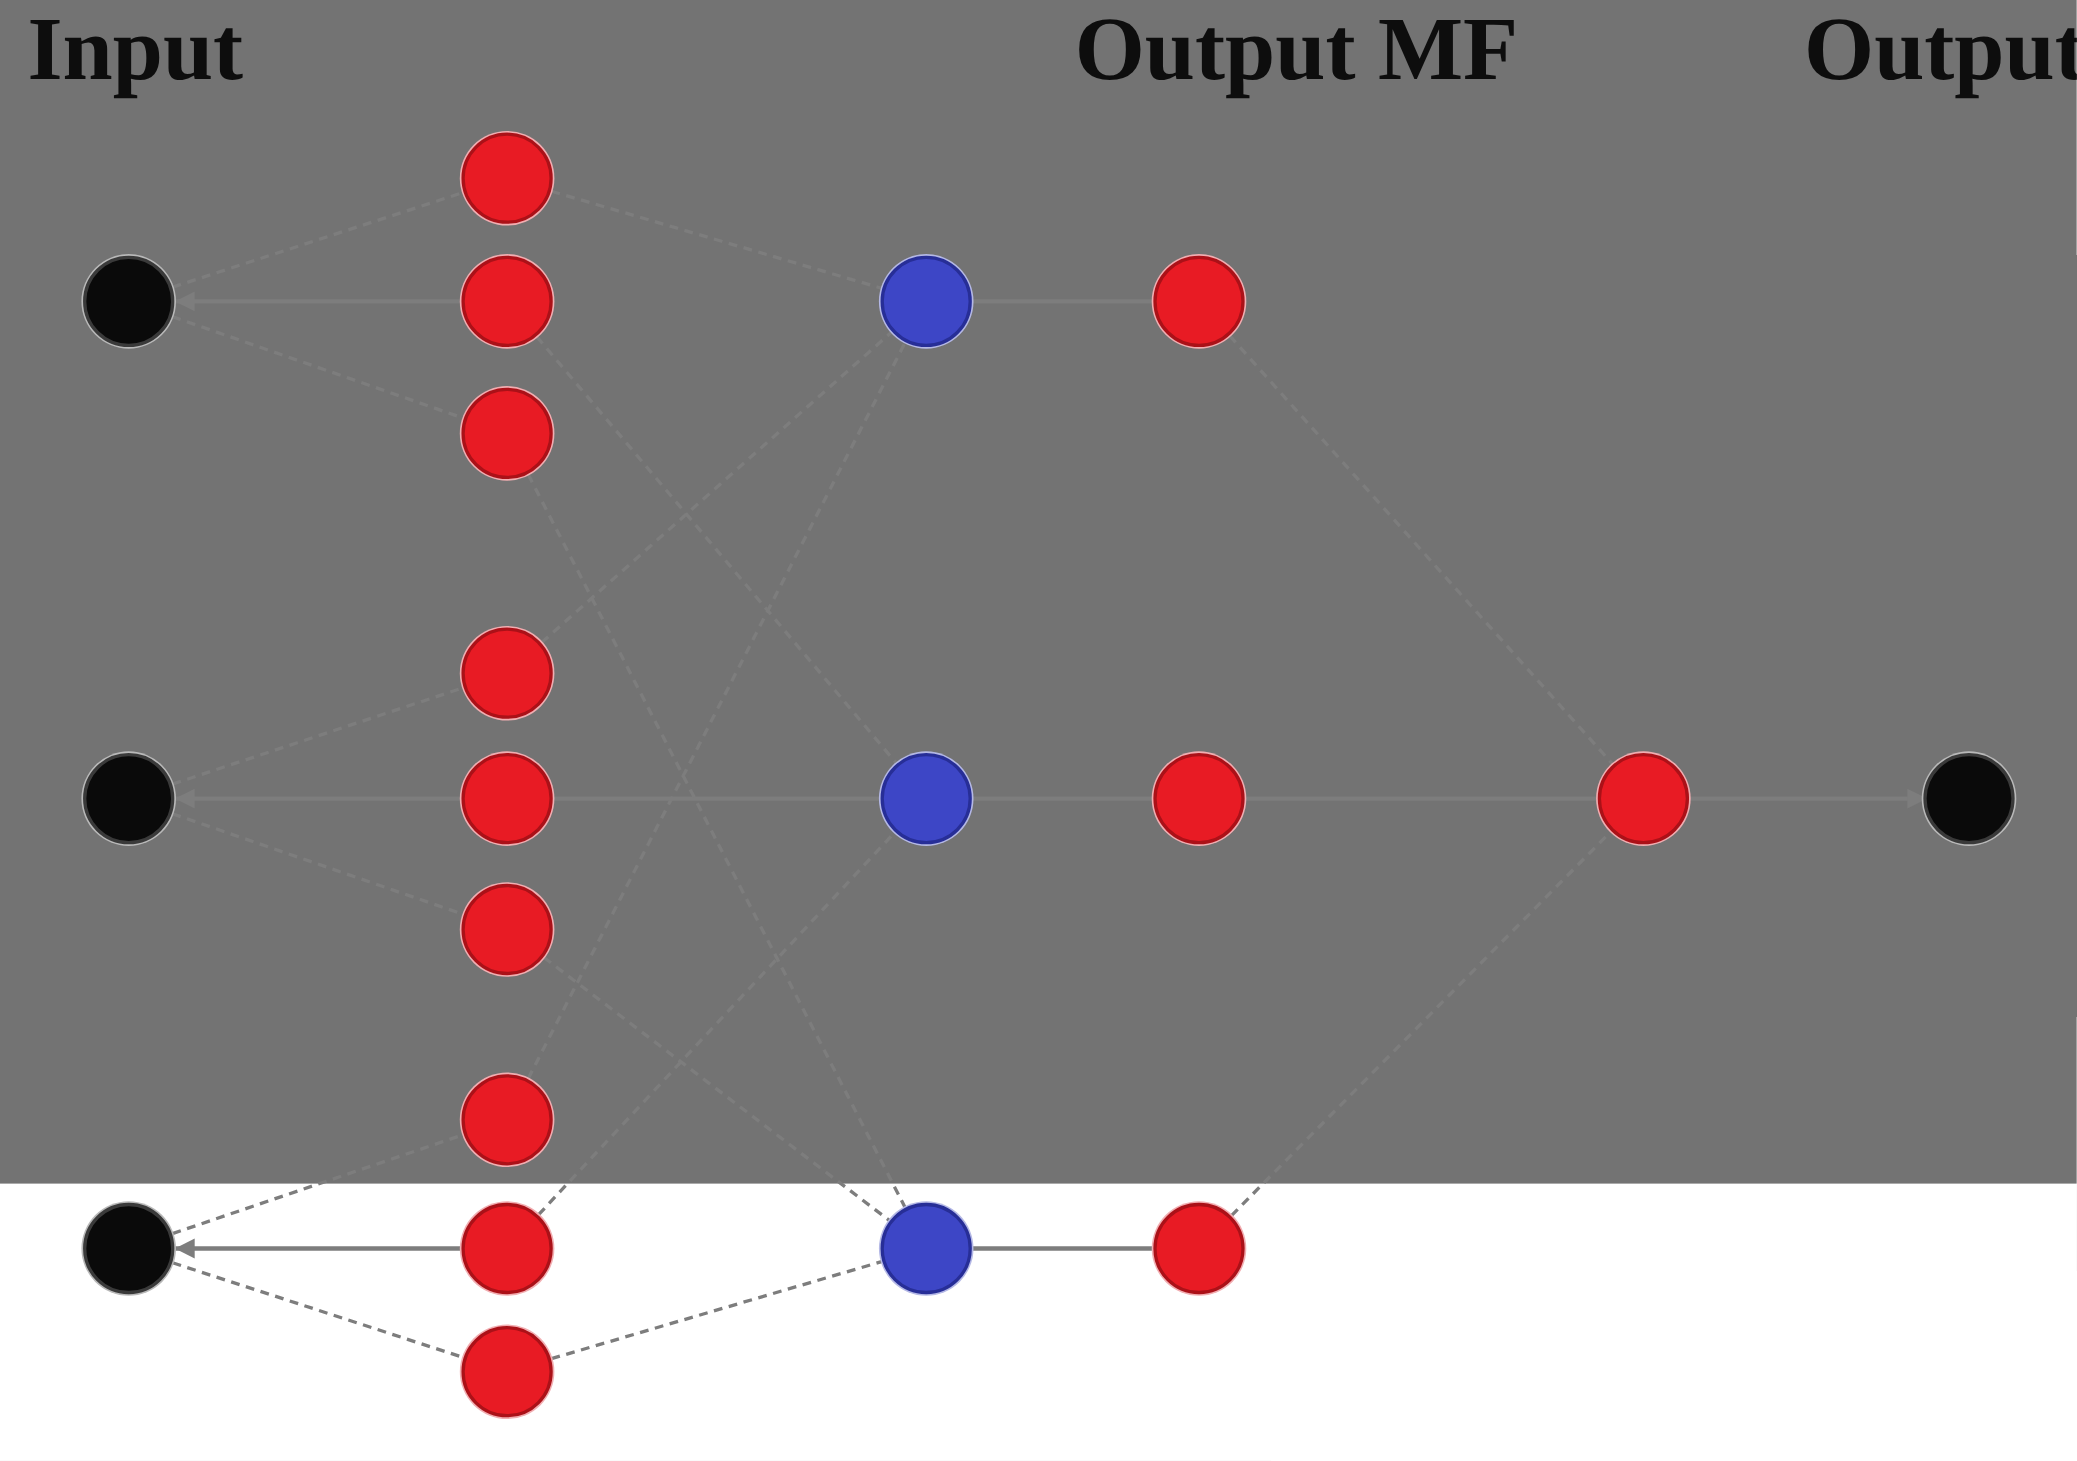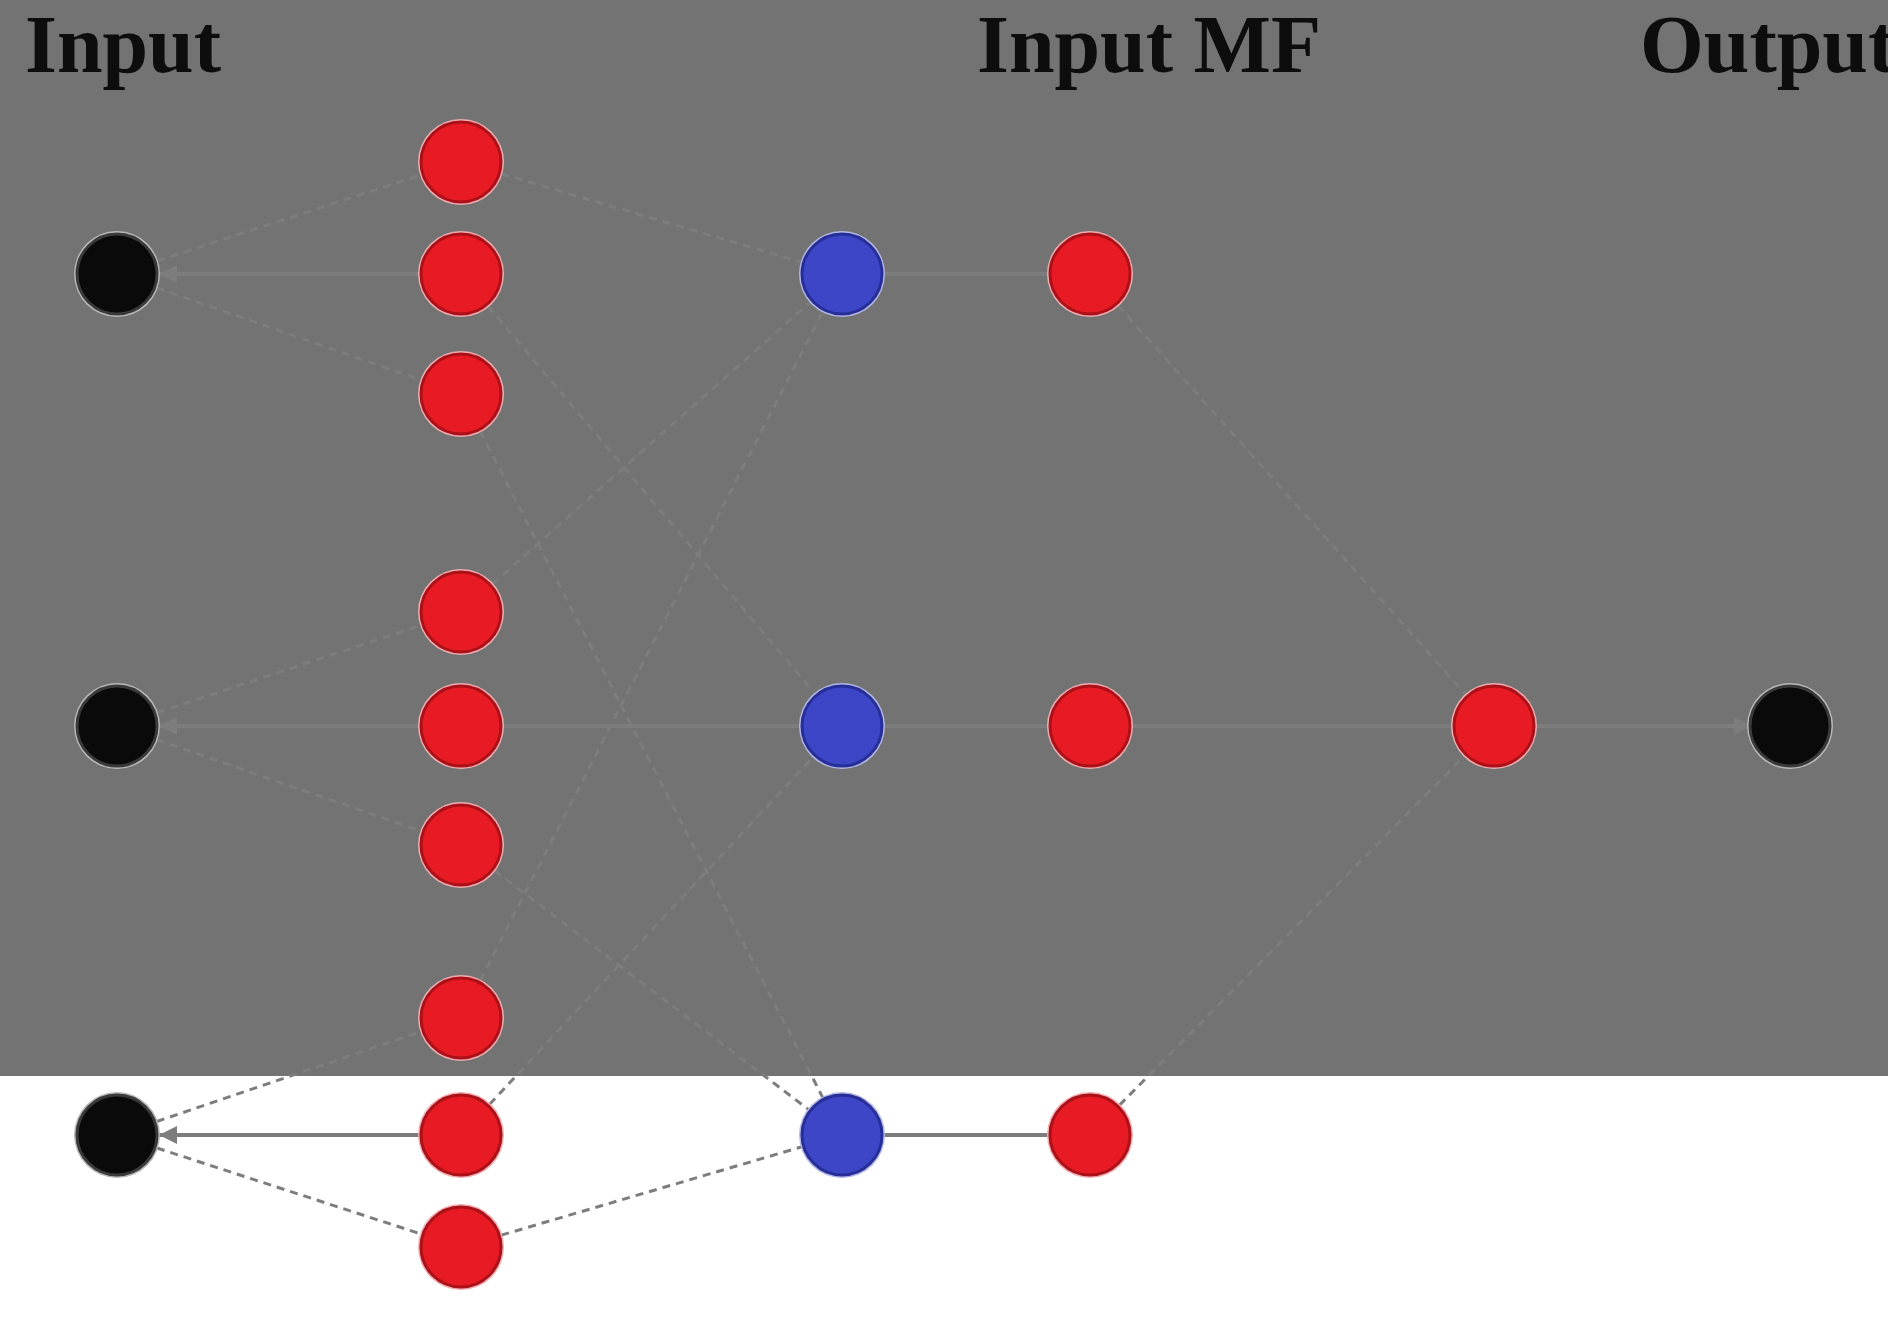--- a/index.html
+++ b/index.html
@@ -127,15 +127,15 @@
       <g>
         <circle cx="1494" cy="726" r="43" fill="#f2adb1"></circle>
         <circle cx="1494" cy="726" r="40" fill="#e81b24" stroke="#ab1118" stroke-width="3"></circle>
       </g>
       <g>
         <circle cx="1790" cy="726" r="43" fill="#b9b9b9"></circle>
         <circle cx="1790" cy="726" r="40" fill="#0a0a0a" stroke="#3a3a3a" stroke-width="3"></circle>
       </g>
     </svg>
   <div class="col-label" style="left: 25px; color: rgb(13, 13, 13);">Input</div>
-  <div class="col-label" style="left: 977px; color: rgb(13, 13, 13);">Input MF</div>
+  <div class="col-label" style="left: 977px; color: rgb(13, 13, 13);">Output MF</div>
   <div class="col-label" style="left: 1640px; color: rgb(13, 13, 13);">Output</div>
 </div>
 
 </body></html>

